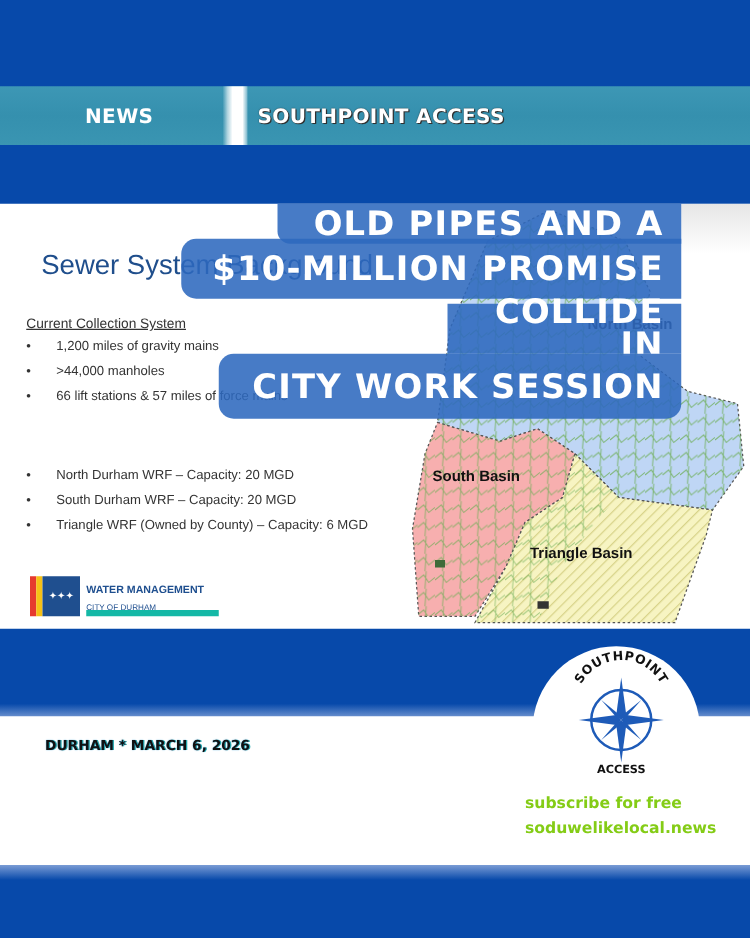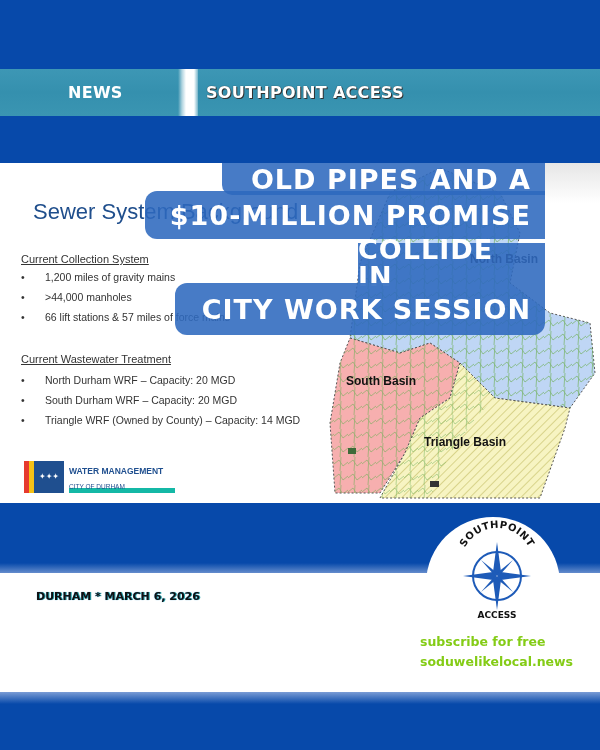--- a/index.html
+++ b/index.html
@@ -54,21 +54,21 @@
     .logo .sq { position: absolute; left: 10px; top: 0; width: 30px; height: 32px; background: #1F4F8F; color: #fff; font-size: 8px; text-align: center; line-height: 32px; }
     .logo .t1 { position: absolute; left: 45px; top: 5px; font-size: 8.5px; font-weight: bold; color: #1F4F8F; border-bottom: 5px solid #14b8a6; padding-bottom: 12px; width: 106px; }
     .logo .t2 { position: absolute; left: 45px; top: 22px; font-size: 6.5px; color: #1F4F8F; }
 
     .map { position: absolute; left: 320px; top: 0; width: 280px; height: 340px; }
 
     .headline { position: absolute; left: 0; top: 163px; width: 600px; height: 180px; pointer-events: none; }
     .hl-row {
       position: absolute; right: 55px; background: rgba(45, 105, 190, 0.88);
       color: #fff; font-family: "DejaVu Sans", sans-serif; font-weight: bold;
-      font-size: 27px; letter-spacing: 1px; padding-right: 14px;
+      font-size: 27px; letter-spacing: 1px; text-align: right; padding-right: 14px;
       line-height: 1; display: flex; align-items: center; justify-content: flex-end;
     }
     .hl-row.r1 { left: 222px; top: 0; height: 32px; border-radius: 0 0 0 10px; }
     .hl-row.r2 { left: 145px; top: 28px; height: 48px; border-radius: 12px 0 0 12px; }
     .hl-row.r3 { left: 318px; top: 80px; height: 40px; border-radius: 0; margin-left: 40px; }
     .hl-row.r4 { left: 175px; top: 120px; height: 52px; border-radius: 12px 0 12px 12px; }
 
     .white-band {
       position: absolute; left: 0; top: 573px; width: 600px; height: 120px; background: #fff;
     }
@@ -108,25 +108,24 @@
   <div class="shadow-r"></div>
   <div class="slide-title">Sewer System Background</div>
 
   <div class="section" style="top:90px">Current Collection System</div>
   <ul style="top:108px">
     <li>1,200 miles of gravity mains</li>
     <li>&gt;44,000 manholes</li>
     <li>66 lift stations &amp; 57 miles of force mains</li>
   </ul>
 
-  <div class="section" style="top:190px">Current Wastewater Treatment</div>
   <ul style="top:211px">
     <li>North Durham WRF – Capacity: 20 MGD</li>
     <li>South Durham WRF – Capacity: 20 MGD</li>
-    <li>Triangle WRF (Owned by County) – Capacity: 14 MGD</li>
+    <li>Triangle WRF (Owned by County) – Capacity: 6 MGD</li>
   </ul>
 
   <div class="logo">
     <div class="bar-r"></div>
     <div class="bar-y"></div>
     <div class="sq">✦✦✦</div>
     <div class="t1">WATER MANAGEMENT</div>
     <div class="t2">CITY OF DURHAM</div>
   </div>
 

